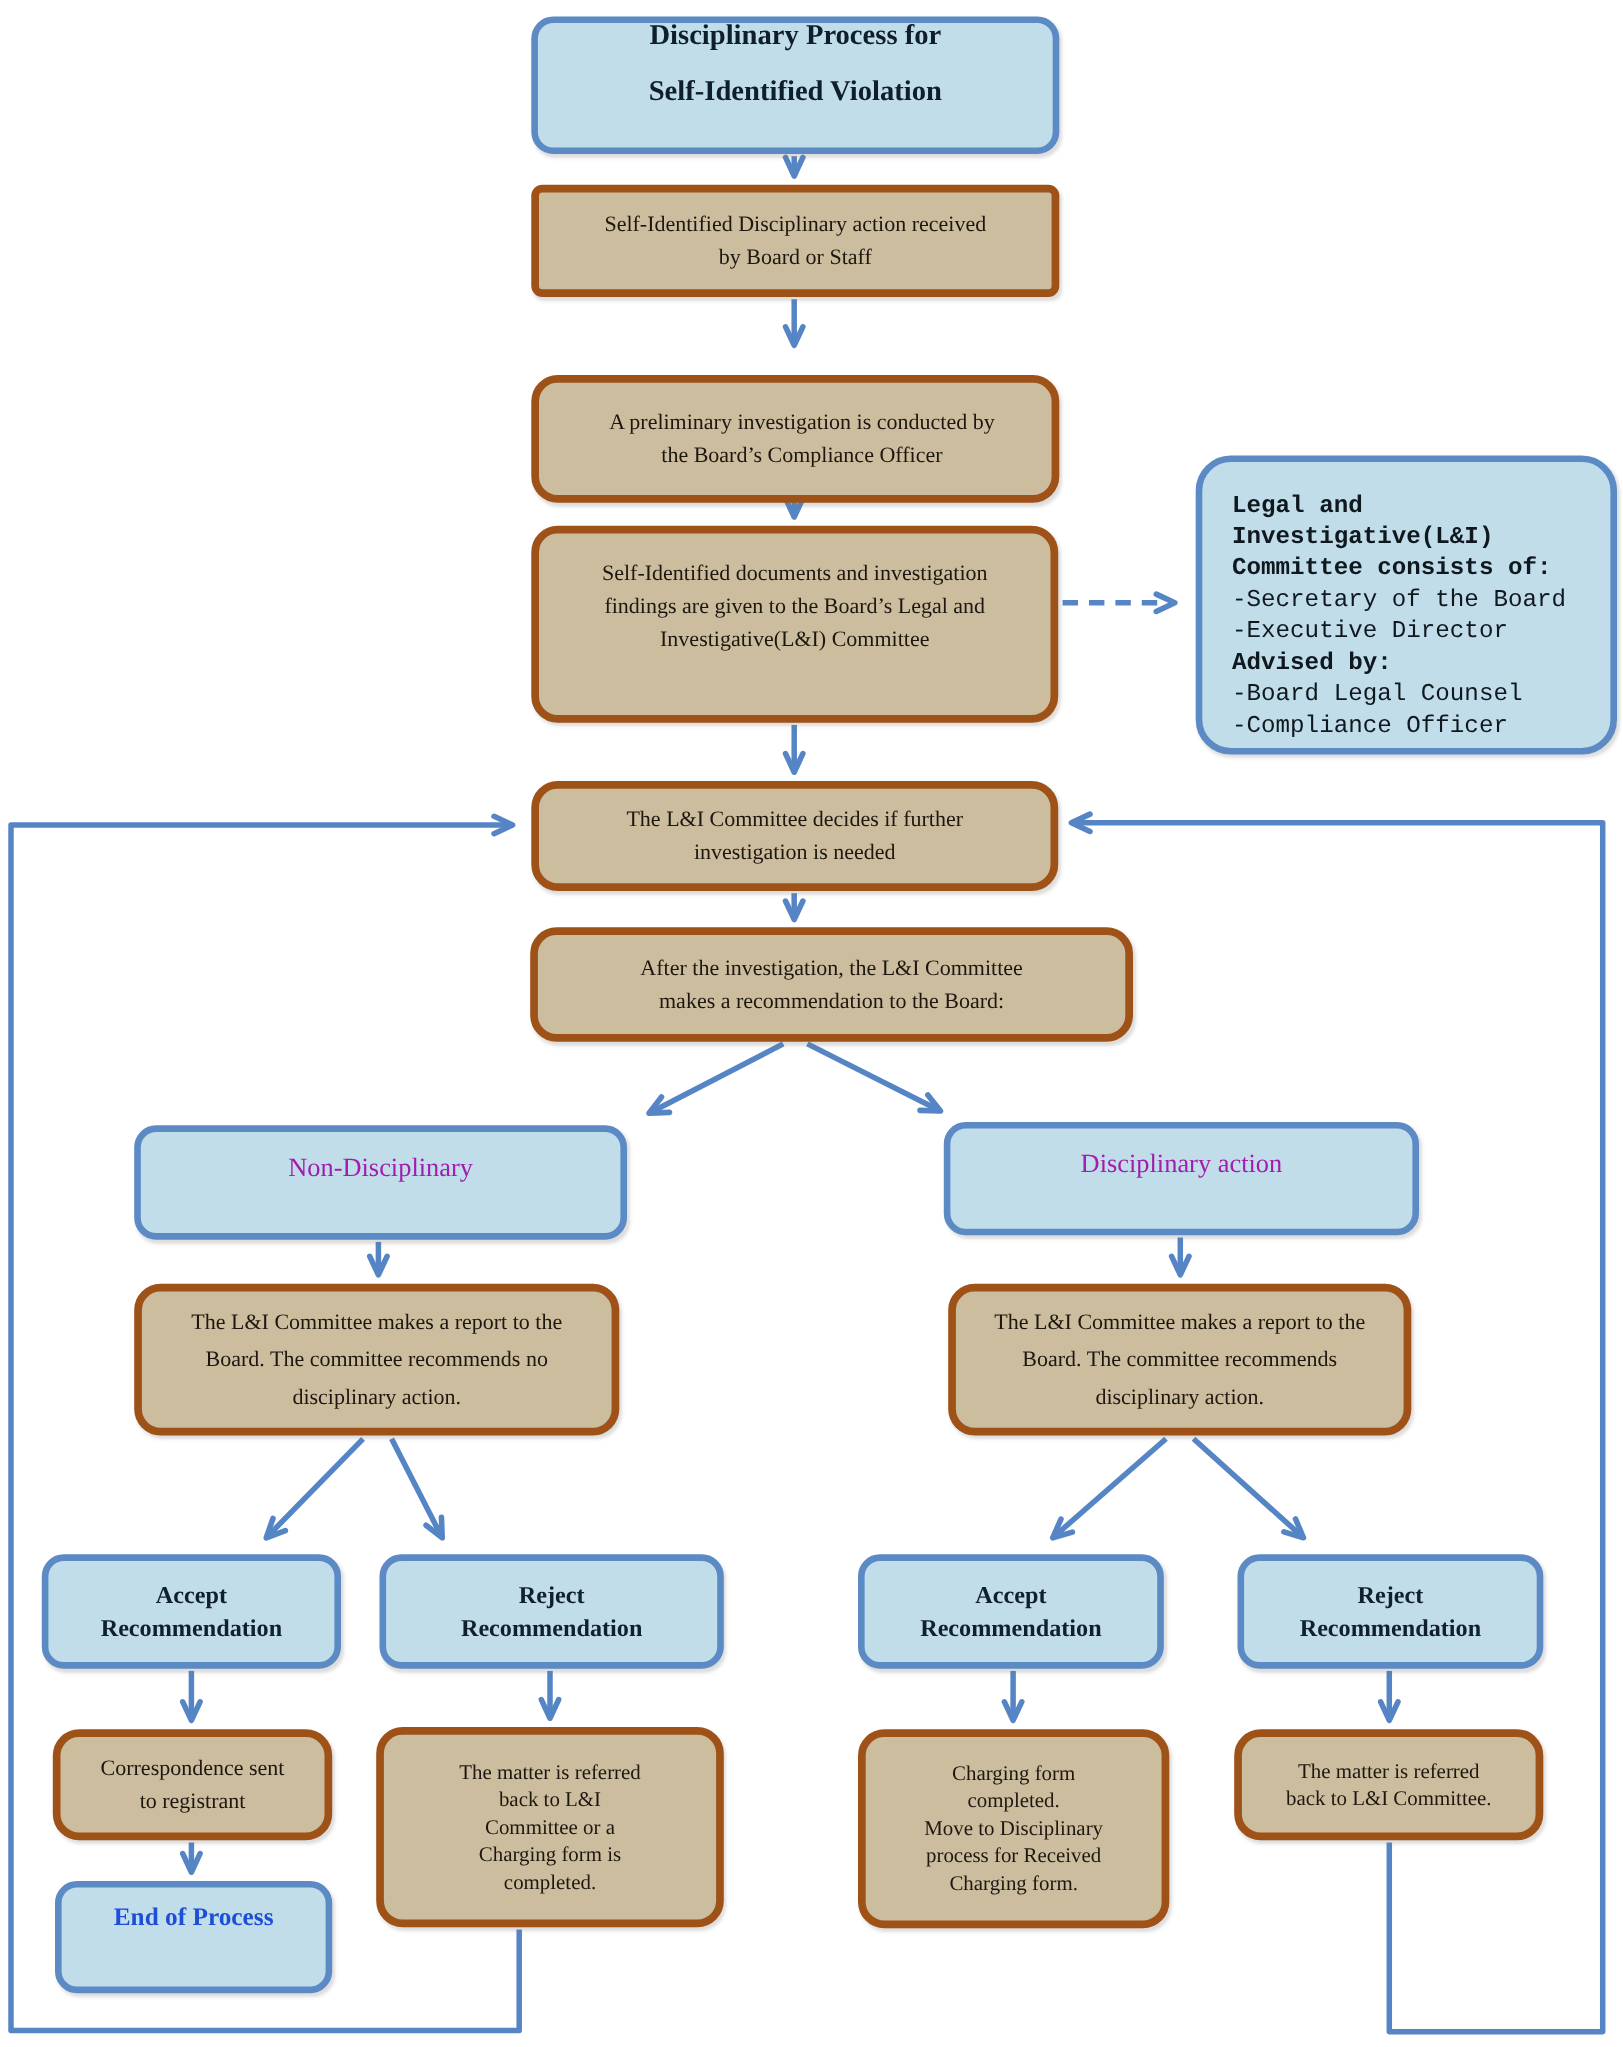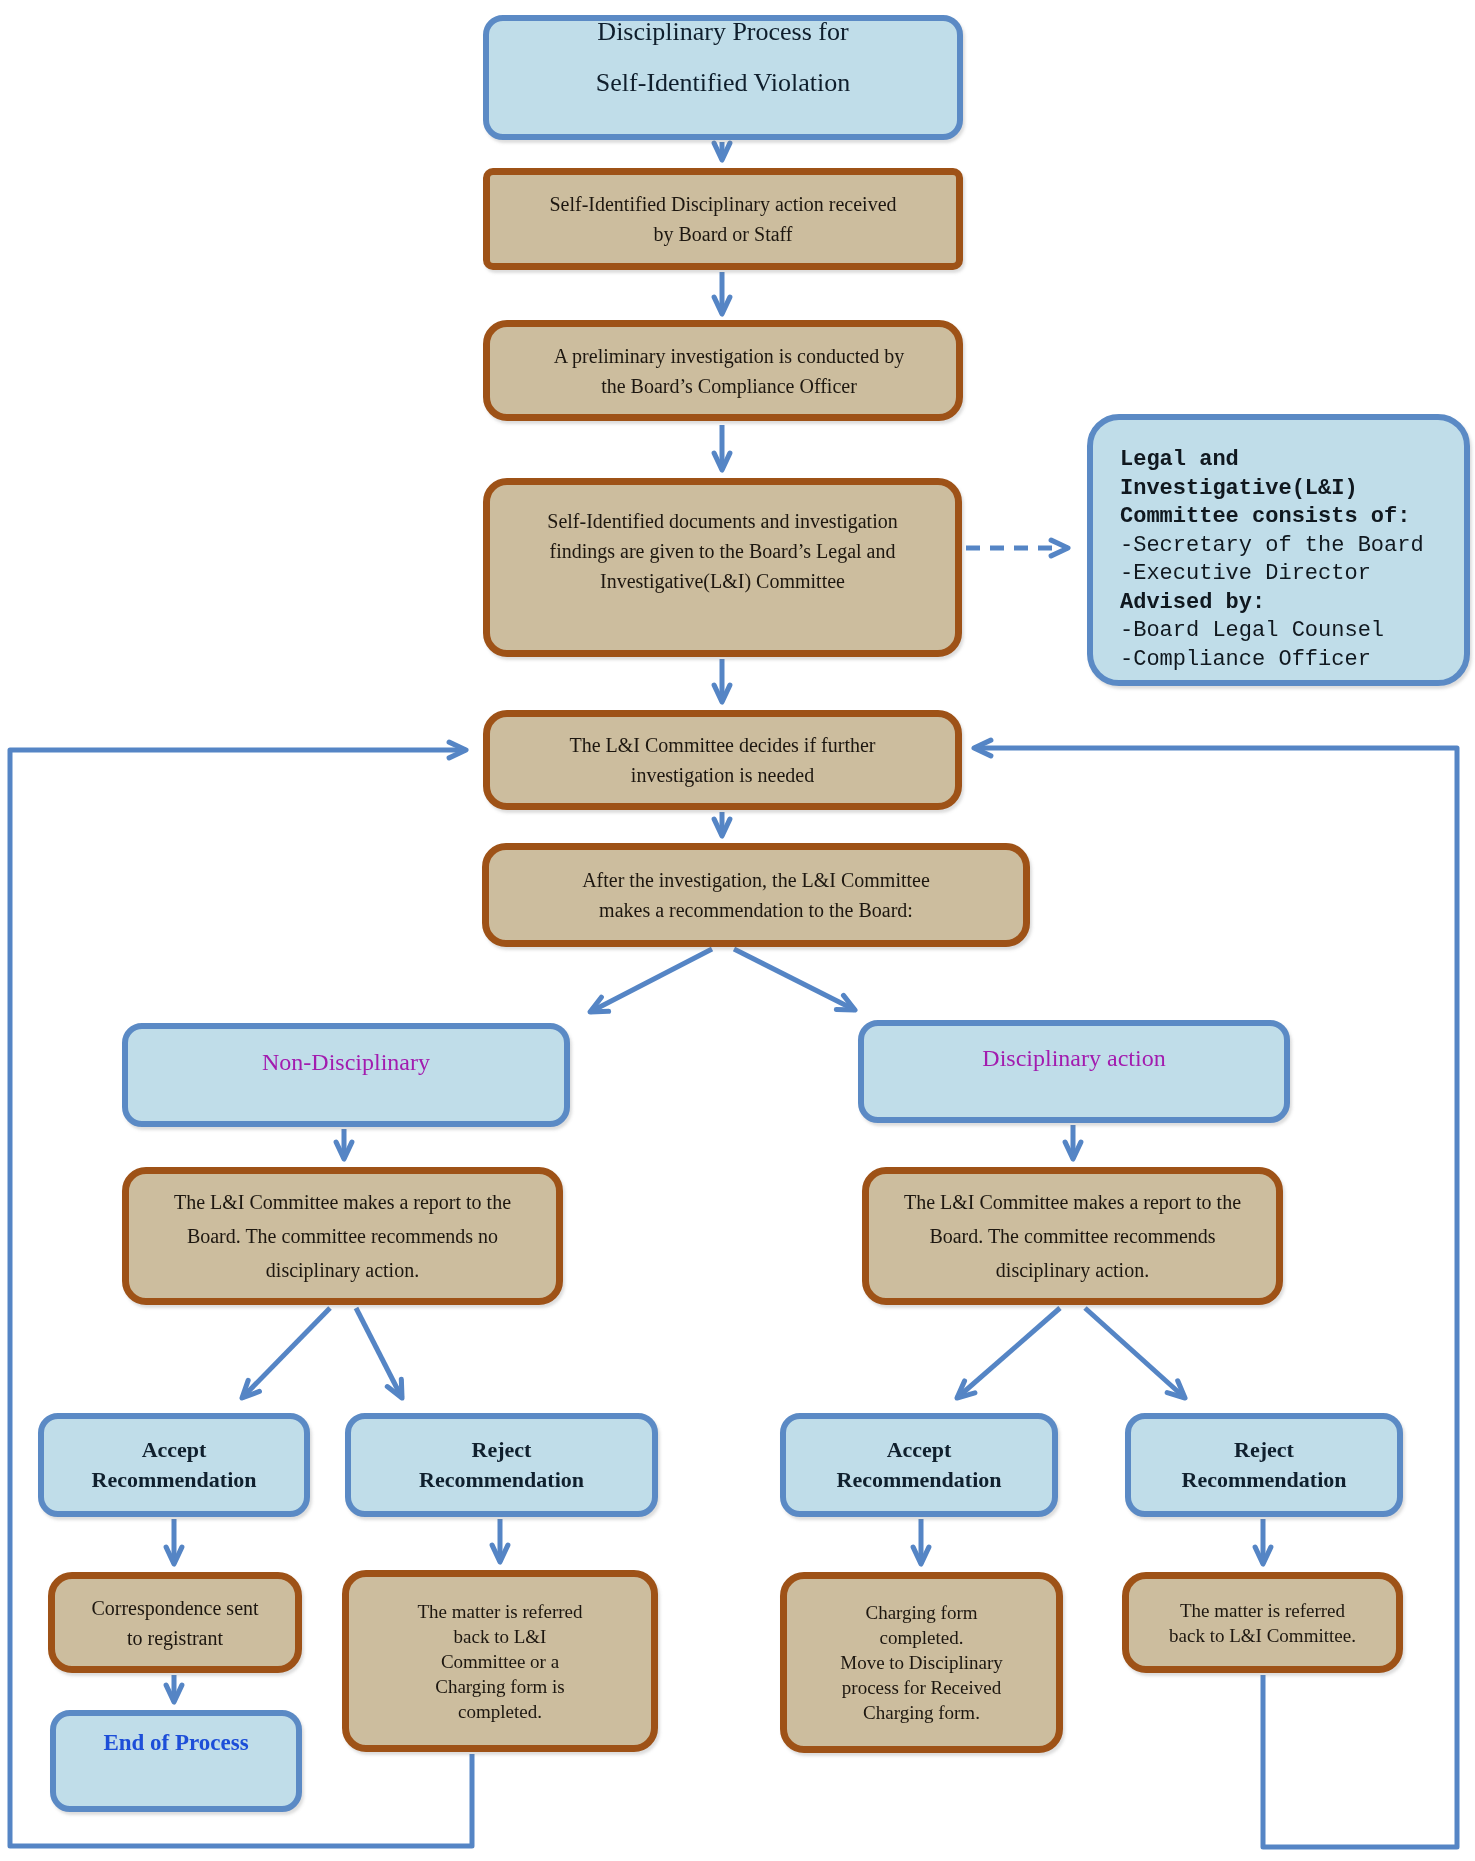--- a/index.html
+++ b/index.html
@@ -27,21 +27,21 @@
   }
   .tan{
     background:var(--tan_fill,#ccbd9e);
     border:7px solid var(--tan_border,#9e5217);
     border-radius:24px;
     box-shadow:2px 3px 3px rgba(120,120,120,0.25);
   }
   .t20{font-size:20px;line-height:30px;}
   .t19s{font-size:19px;line-height:25px;}
   .rep{font-size:20px;line-height:34px;}
-  .title{font-size:26px;line-height:31px;font-weight:normal;color:#0f1e2c;padding-bottom:41px;gap:20px;}
+  .title{font-size:26px;line-height:31px;font-weight:bold;color:#0f1e2c;padding-bottom:41px;gap:20px;}
   .big{font-size:24px;color:#a21caf;}
   .ar{font-size:22px;font-weight:bold;color:#10202e;line-height:30px;}
   .hi26{padding-bottom:26px;}
   .docpad{padding-bottom:34px;}
   .endp{font-size:23px;font-weight:bold;color:#1d4ed8;padding-bottom:36px;}
   .legend{
     position:absolute;box-sizing:border-box;
     background:var(--blue_fill,#c0dde9);
     border:6px solid var(--blue_border,#5b8ac5);
     border-radius:32px;
@@ -92,21 +92,21 @@
   <div class="node blue title" style="left:483px;top:15px;width:480px;height:125px;">
       <div>Disciplinary Process for</div>
       <div>Self-Identified Violation</div>
     </div>
 
   <div class="node tan t20" style="left:483px;top:168px;width:480px;height:102px;border-radius:10px;">
       <div>Self-Identified Disciplinary action received</div>
       <div>by Board or Staff</div>
     </div>
 
-  <div class="node tan t20" style="left:483px;top:320px;width:480px;height:101px;padding-left:12px;">
+  <div class="node tan t20" style="left:483px;top:341px;width:480px;height:116px;padding-left:12px;">
       <div>A preliminary investigation is conducted by</div>
       <div>the Board’s Compliance Officer</div>
     </div>
 
   <div class="node tan t20 docpad" style="left:483px;top:478px;width:479px;height:179px;">
       <div>Self-Identified documents and investigation</div>
       <div>findings are given to the Board’s Legal and</div>
       <div>Investigative(L&amp;I) Committee</div>
     </div>
 

